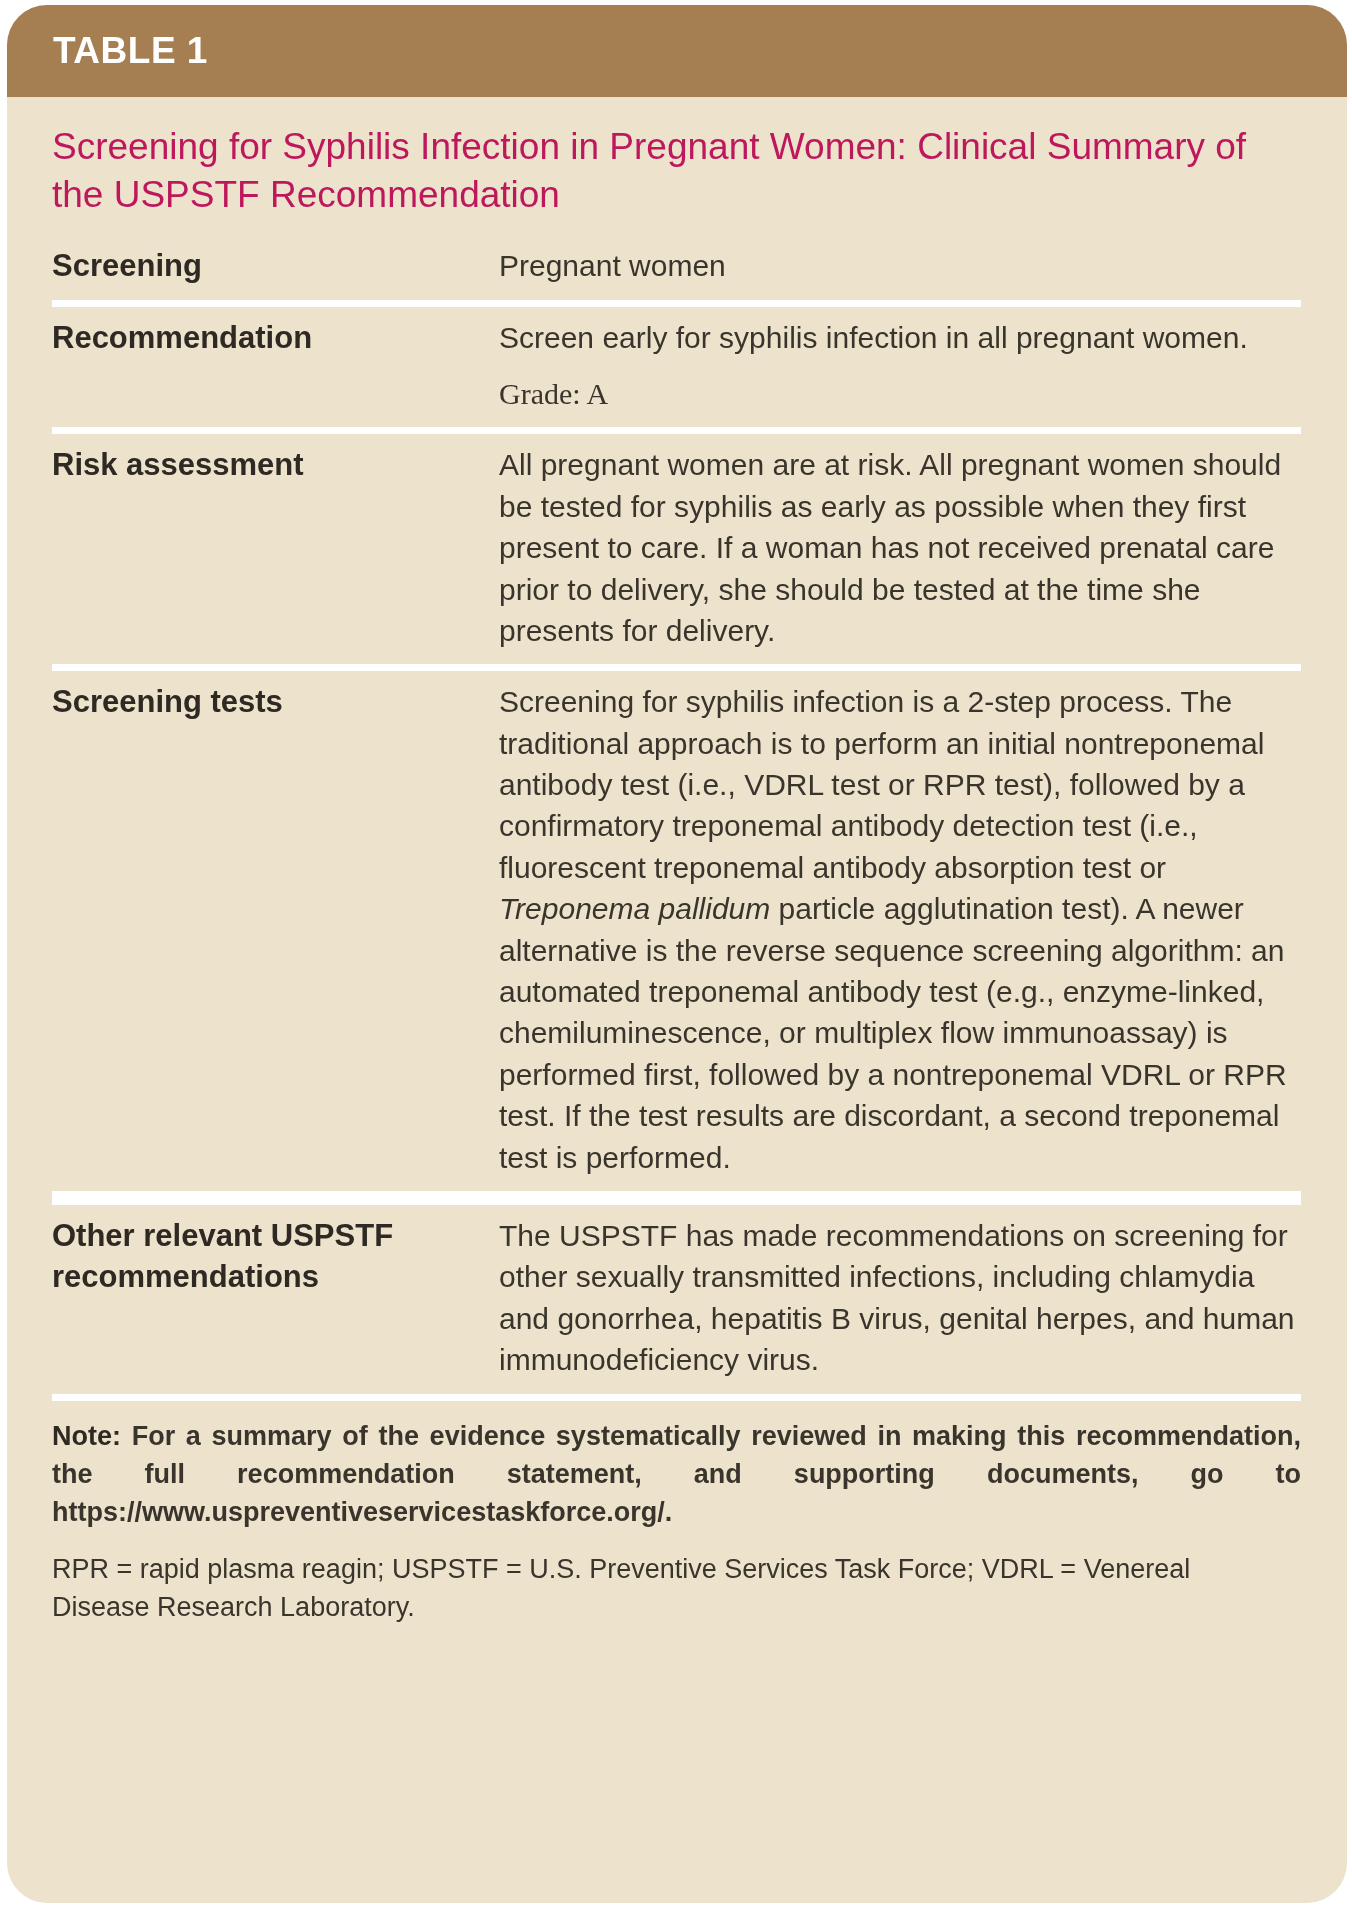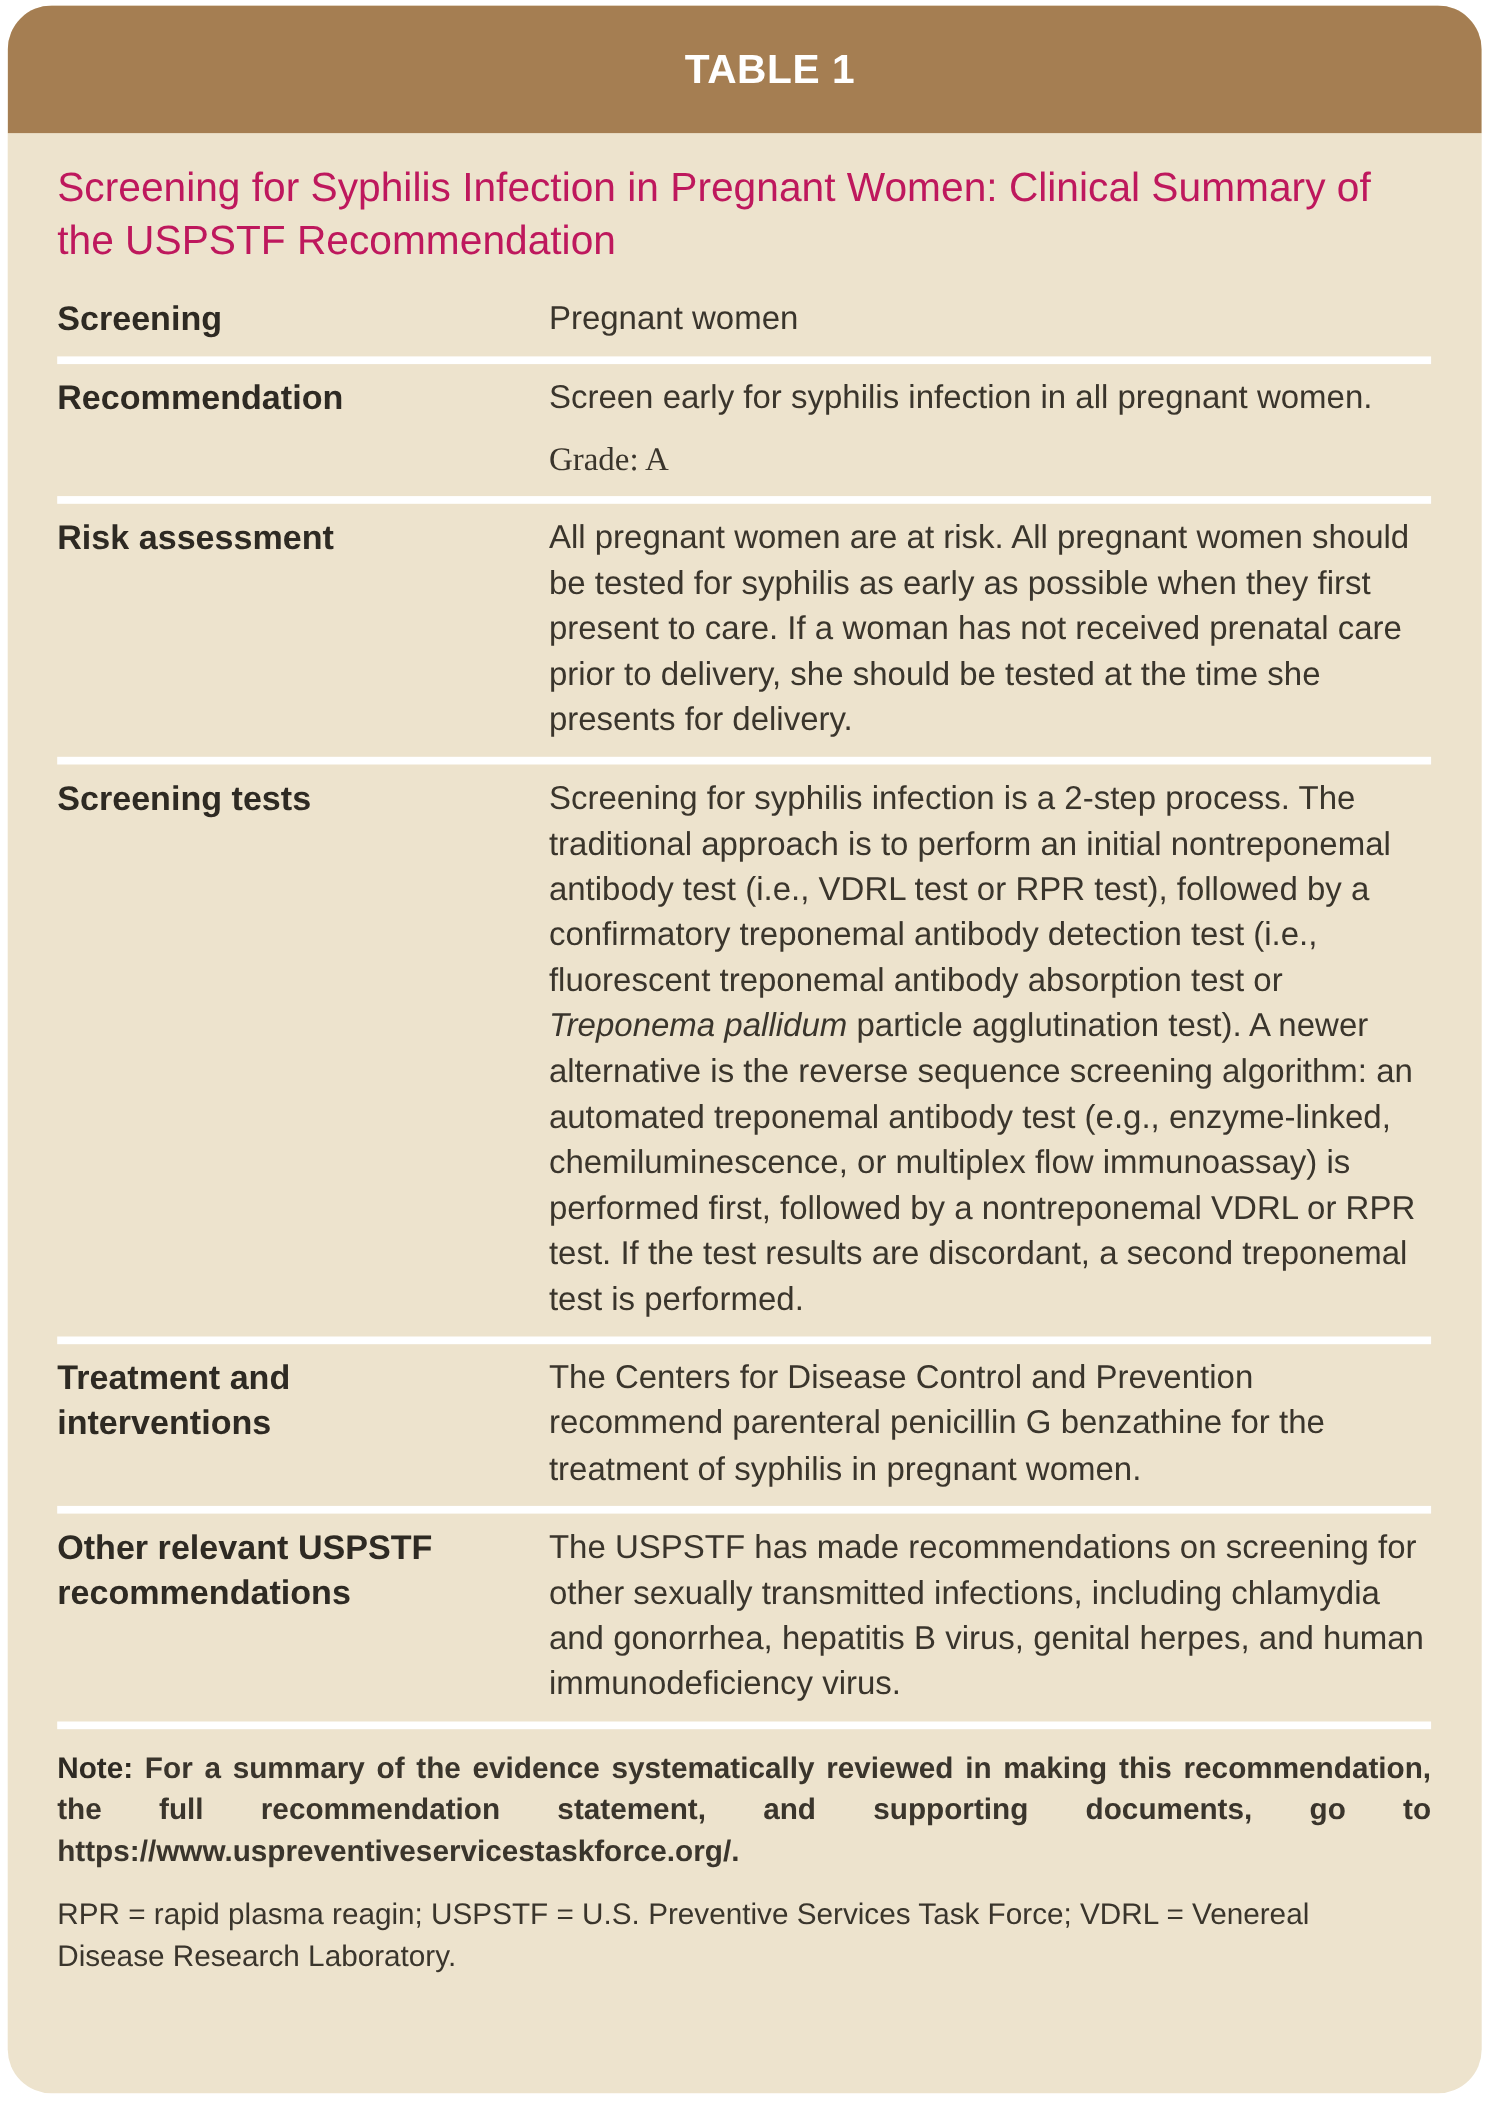--- a/index.html
+++ b/index.html
@@ -20,26 +20,25 @@
     left: 7px;
     top: 5px;
     width: 1340px;
     height: 1898px;
     background: #EDE3CD;
     border-radius: 40px;
     overflow: hidden;
     box-sizing: border-box;
   }
   .card-header {
-    height: 116px;
+    height: 92px;
     background: #A57E52;
     display: flex;
     align-items: center;
     padding-left: 46px;
-    justify-content: center;
   }
   .table-tag {
     color: #FFFFFF;
     font-size: 37px;
     font-weight: bold;
     letter-spacing: 0.5px;
   }
   .card-body {
     padding: 0 46px 0 45px;
   }
@@ -148,26 +147,20 @@
 
       <div class="row">
         <div class="label">Screening tests</div>
         <div class="value">
           <p><span>Screening for syphilis infection is a 2-step process. The traditional approach is to perform an initial nontreponemal antibody test (i.e., VDRL test or RPR test), followed by a confirmatory treponemal antibody detection test (i.e., fluorescent treponemal antibody absorption test or </span><i>Treponema pallidum</i><span> particle agglutination test). A newer alternative is the reverse sequence screening algorithm: an automated treponemal antibody test (e.g., enzyme-linked, chemiluminescence, or multiplex flow immunoassay) is performed first, followed by a nontreponemal VDRL or RPR test. If the test results are discordant, a second treponemal test is performed.</span></p>
         </div>
       </div>
 
       <div class="hr"></div>
 
-      <div class="row">
-        <div class="label">Treatment and interventions</div>
-        <div class="value">
-          <p>The Centers for Disease Control and Prevention recommend parenteral penicillin G benzathine for the treatment of syphilis in pregnant women.</p>
-        </div>
-      </div>
 
       <div class="hr"></div>
 
       <div class="row">
         <div class="label">Other relevant USPSTF recommendations</div>
         <div class="value">
           <p>The USPSTF has made recommendations on screening for other sexually transmitted infections, including chlamydia and gonorrhea, hepatitis B virus, genital herpes, and human immunodeficiency virus.</p>
         </div>
       </div>
 

